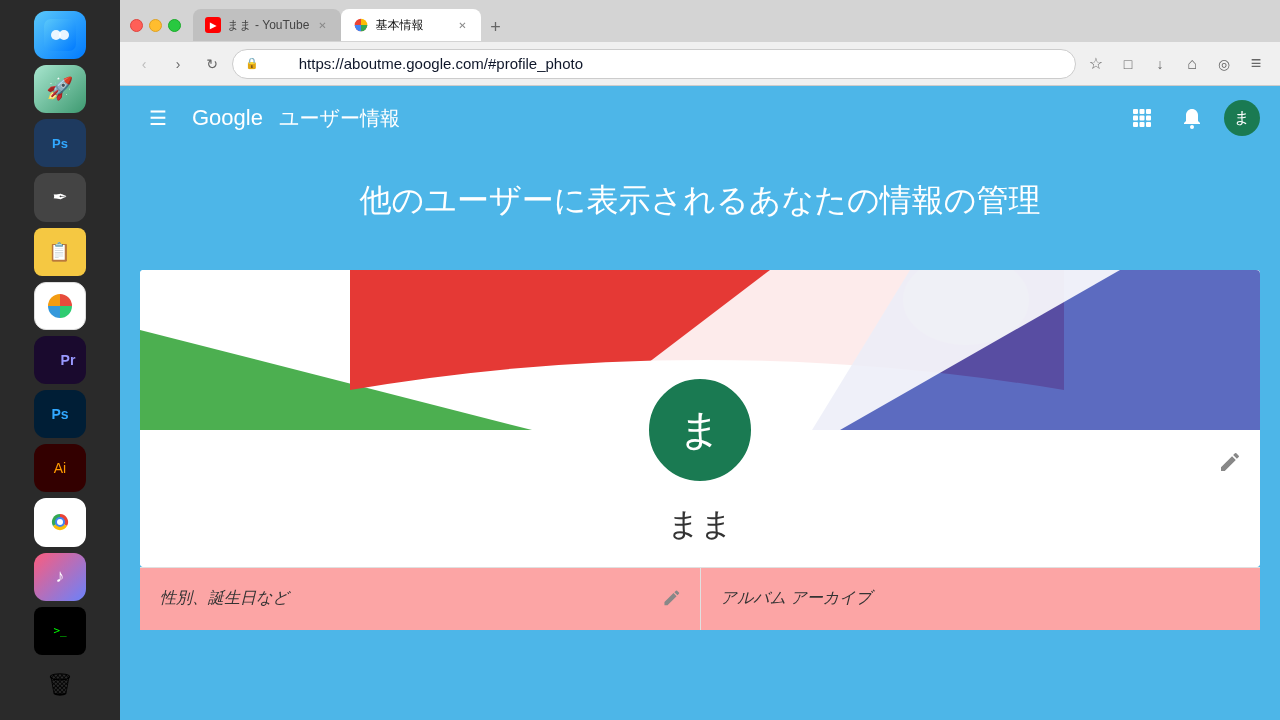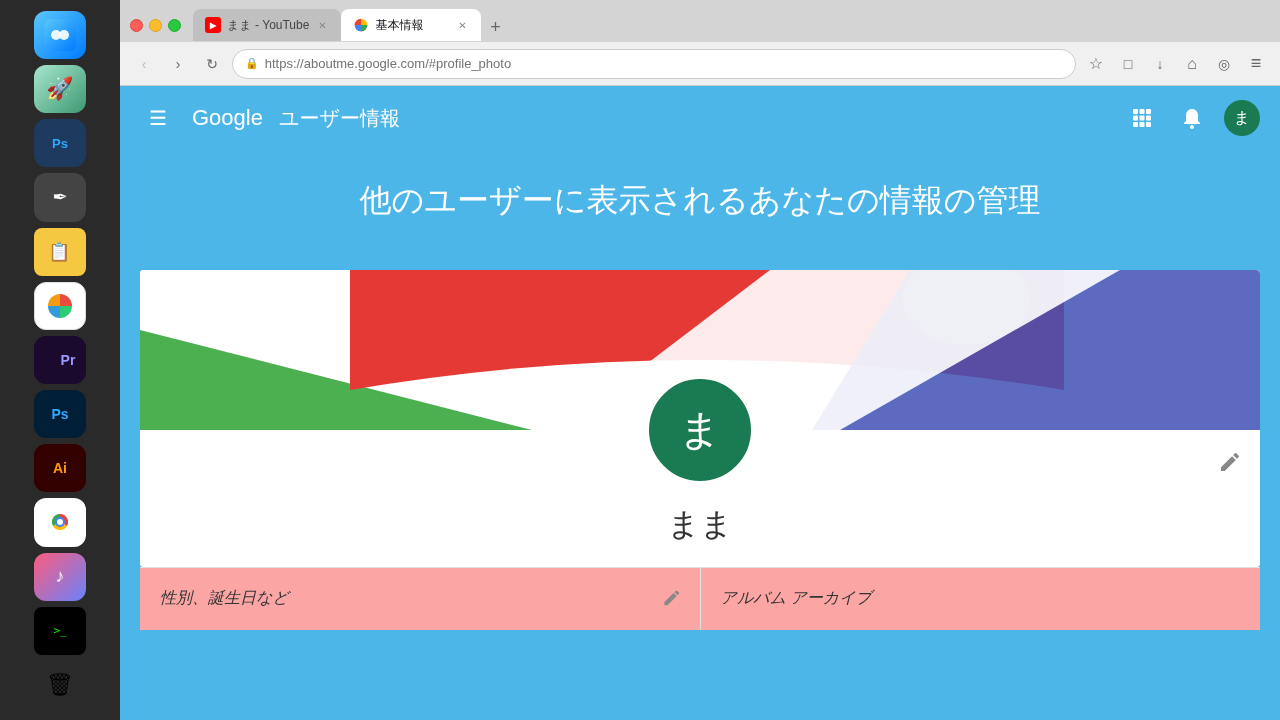--- a/index.html
+++ b/index.html
@@ -31,21 +31,21 @@
       display: flex;
       align-items: center;
       justify-content: center;
       font-size: 22px;
       cursor: pointer;
       position: relative;
     }
     .finder-icon { background: linear-gradient(135deg, #5ac8fa, #007aff); }
     .premiere-icon { background: #1a0a2e; color: #9999ff; font-size: 14px; font-weight: bold; padding-left: 16px; }
     .photoshop-icon { background: #001e36; color: #31a8ff; font-size: 14px; font-weight: bold; }
-    .illustrator-icon { background: #330000; color: #ff9a00; font-size: 14px; font-weight: bold; }
+    .illustrator-icon { background: #330000; color: #ff9a00; font-size: 14px; font-weight: normal; }
 
     
     .browser-window {
       flex: 1;
       display: flex;
       flex-direction: column;
       height: 720px;
       overflow: hidden;
     }
 
@@ -470,21 +470,21 @@
     </div>
   </div>
 
   <div class="nav-bar">
     <button class="nav-btn disabled">‹</button>
     <button class="nav-btn">›</button>
     <button class="nav-btn">↻</button>
 
     <div class="address-bar">
       <span class="lock-icon-small">🔒</span>
-      <span style="font-size:13px;color:#737373;">https://aboutme.google.com/#profile_photo</span>
+      <span style="font-size:15px;color:#0f172a;margin-left:34px;">https://aboutme.google.com/#profile_photo</span>
     </div>
 
     <div class="nav-actions">
       <button class="nav-btn" style="font-size:16px;">☆</button>
       <button class="nav-btn" style="font-size:14px;">□</button>
       <button class="nav-btn" style="font-size:14px;">↓</button>
       <button class="nav-btn" style="font-size:16px;">⌂</button>
       <button class="nav-btn" style="font-size:14px;">◎</button>
       <button class="nav-btn" style="font-size:18px;">≡</button>
     </div>

